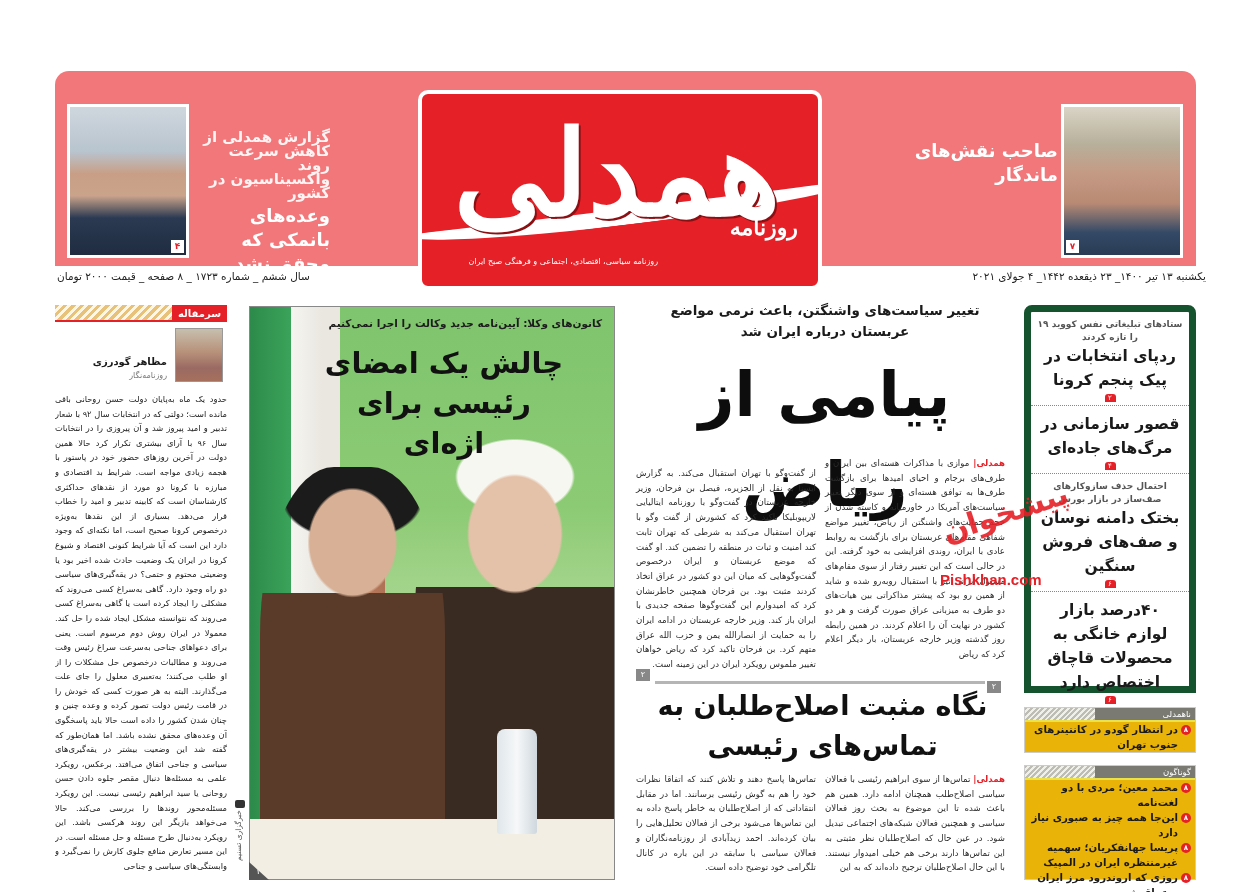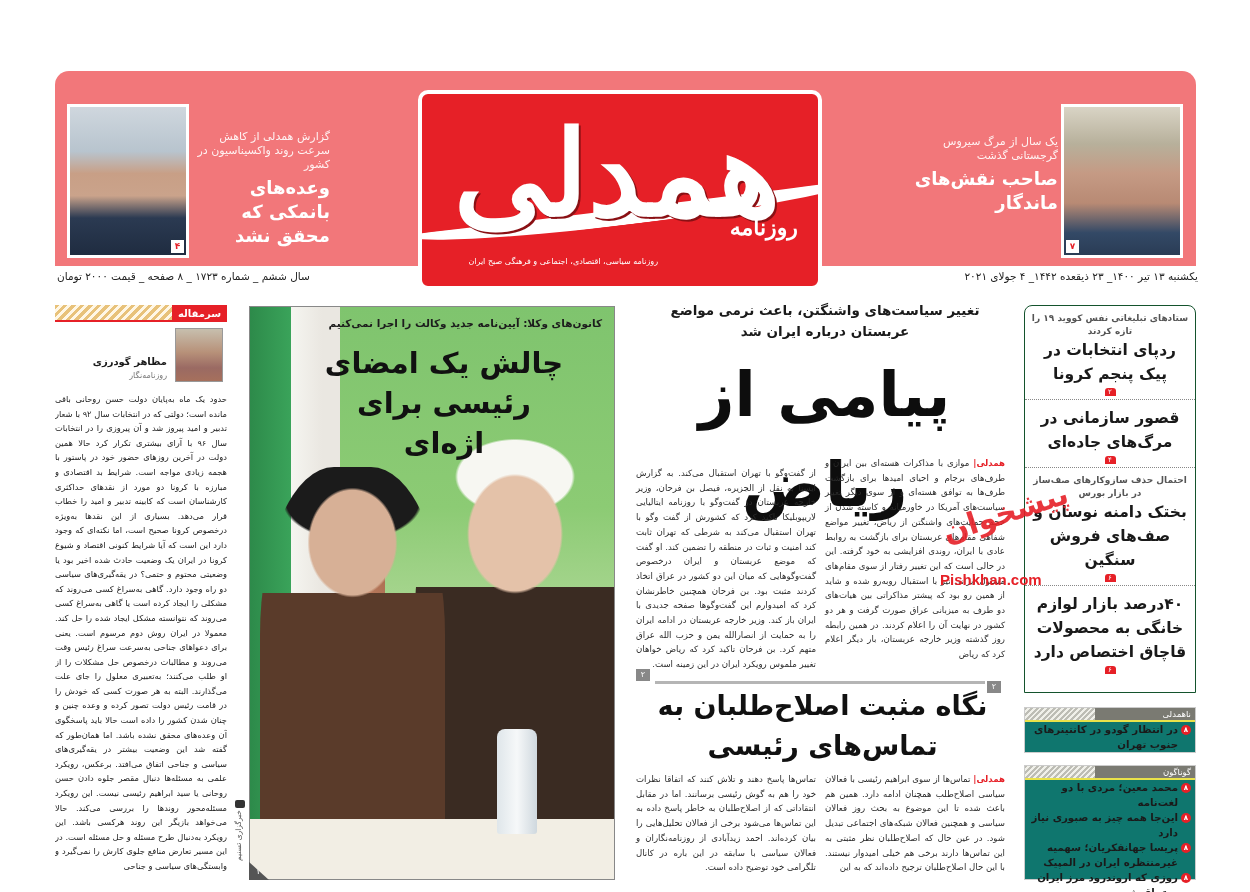--- a/index.html
+++ b/index.html
@@ -28,42 +28,42 @@
   }
   .logo-prefix {
     position: absolute; right: 20px; top: 120px; color: #ffffff;
     font-size: 22px; font-weight: bold; font-family: "DejaVu Serif", serif;
   }
   .logo-tagline {
     position: absolute; right: 160px; top: 163px; color: #ffffff; font-size: 8px;
   }
 
   .teaser { position: absolute; color: #ffffff; text-align: right; }
-  .teaser .kicker { font-size: 11px; line-height: 14px; color: #fff3f3; }
+  .teaser .kicker { font-size: 15px; line-height: 14px; color: #fff3f3; font-weight: bold; }
   .teaser .title { font-size: 18px; font-weight: bold; line-height: 24px; margin-top: 4px; }
   .teaser-left { left: 195px; top: 130px; width: 135px; }
   .teaser-right { left: 893px; top: 135px; width: 165px; }
 
   .photo {
     position: absolute; border: 3px solid #ffffff; overflow: hidden;
   }
   .photo-minister { left: 67px; top: 104px; width: 122px; height: 154px;
     background: linear-gradient(180deg,#cfd7de 0%,#b8c4ce 30%,#c89f86 45%,#caa38b 60%,#2b3a52 75%,#1f2c40 100%); }
   .photo-actor { left: 1061px; top: 104px; width: 122px; height: 154px;
     background: linear-gradient(180deg,#d9d4c5 0%,#b7b09b 25%,#c59a84 45%,#b88a74 65%,#334966 85%,#2a3c55 100%); }
   .page-tag {
     position: absolute; width: 13px; height: 13px; background: #ffffff; color: #e62027;
     font-size: 9px; font-weight: bold; text-align: center; line-height: 13px;
   }
 
   .dateline {
     position: absolute; top: 270px; font-size: 10.5px; color: #222222; white-space: nowrap;
   }
   .dateline-left { left: 57px; }
-  .dateline-right { right: 52px; text-align: right; }
+  .dateline-right { right: 44px; text-align: right; }
 
   
   .editorial {
     position: absolute; left: 55px; top: 305px; width: 172px; height: 587px; overflow: hidden;
   }
   .ed-head {
     height: 17px; background: repeating-linear-gradient(135deg,#e8c27a 0 3px,#fff7e6 3px 6px);
     position: relative; border-bottom: 2px solid #e62027;
   }
   .ed-label {
@@ -125,33 +125,33 @@
     font-size: 8px; text-align: center; line-height: 12px; }
   .rule { position: absolute; height: 3px; background: #b5b5b5; }
 
   .sec-title { position: absolute; left: 640px; top: 686px; width: 365px; text-align: center;
     font-size: 27px; line-height: 40px; font-weight: bold; color: #111; }
   .sec-col-r { left: 825px; top: 772px; width: 180px; }
   .sec-col-l { left: 636px; top: 772px; width: 180px; }
 
   
   .sidebar-box { position: absolute; left: 1024px; top: 305px; width: 172px; height: 388px;
-    border: 1px solid #14532d; border-radius: 8px 8px 0 0; background: #fff; }
+    border: 7px solid #14532d; border-radius: 8px 8px 0 0; background: #fff; }
   .sb-item { text-align: center; padding: 0 6px; }
   .sb-kicker { font-size: 9px; font-weight: bold; color: #555; line-height: 13px; }
   .sb-title { font-size: 15.5px; font-weight: bold; line-height: 24px; color: #1a1a1a; }
   .sb-tag { width: 11px; height: 8px; margin: 2px auto 0; background: #e62027; border-radius: 3px 3px 0 0;
     color: #fff; font-size: 7px; line-height: 8px; }
   .sb-divider { border-top: 1px dotted #888; margin: 3px 0 6px; }
 
   .watermark { position: absolute; left: 940px; top: 495px; color: #e62027; }
   .wm-fa { font-size: 30px; font-weight: bold; transform: rotate(-18deg); display: block; opacity: .9; }
   .wm-en { position: absolute; left: 0; top: 76px; font-size: 15px; font-weight: bold; white-space: nowrap; font-family: "Liberation Sans", sans-serif; direction: ltr; }
 
-  .box-list { position: absolute; left: 1024px; width: 172px; background: #0f766e; border: 1px solid #ccc; }
+  .box-list { position: absolute; left: 1024px; width: 172px; background: #eab308; border: 1px solid #ccc; }
   .box-head { height: 14px; background: #7a7a72; position: relative; border-bottom: 2px solid #e9e24a; }
   .box-head .hatch { position: absolute; left: 0; top: 0; width: 70px; height: 12px;
     background: repeating-linear-gradient(135deg,#bdbdb5 0 2px,#f0f0ea 2px 4px); }
   .box-label { position: absolute; right: 4px; top: 0; color: #fff; font-size: 8.5px; line-height: 12px; }
   .box-item { display: flex; align-items: flex-start; gap: 3px; padding: 0 4px; font-size: 10.2px; font-weight: bold; line-height: 15px; color: #1a1a1a; }
   .bullet { flex: 0 0 10px; height: 10px; margin-top: 3px; background: #e62027; border-radius: 50%;
     color: #fff; font-size: 7px; line-height: 10px; text-align: center; }
 </style>
 </head>
 <body>
@@ -167,21 +167,20 @@
 </div>
 
 <div class="logo-box">
   <div class="logo-swash"></div>
   <div class="logo-word">همدلی</div>
   <div class="logo-prefix">روزنامه</div>
   <div class="logo-tagline">روزنامه سیاسی، اقتصادی، اجتماعی و فرهنگی صبح ایران</div>
 </div>
 
 <div class="teaser teaser-right">
-  <div class="kicker">یک سال از مرگ سیروس گرجستانی گذشت</div>
   <div class="title">صاحب نقش‌های ماندگار</div>
 </div>
 <div class="photo photo-actor">
   <span class="page-tag" style="left:2px;bottom:2px;">۷</span>
 </div>
 
 <div class="dateline dateline-left">سال ششم _ شماره ۱۷۲۳ _ ۸ صفحه _ قیمت ۲۰۰۰ تومان</div>
 <div class="dateline dateline-right">یکشنبه ۱۳ تیر ۱۴۰۰_ ۲۳ ذیقعده ۱۴۴۲_ ۴ جولای ۲۰۲۱</div>
 
 <div class="editorial">

